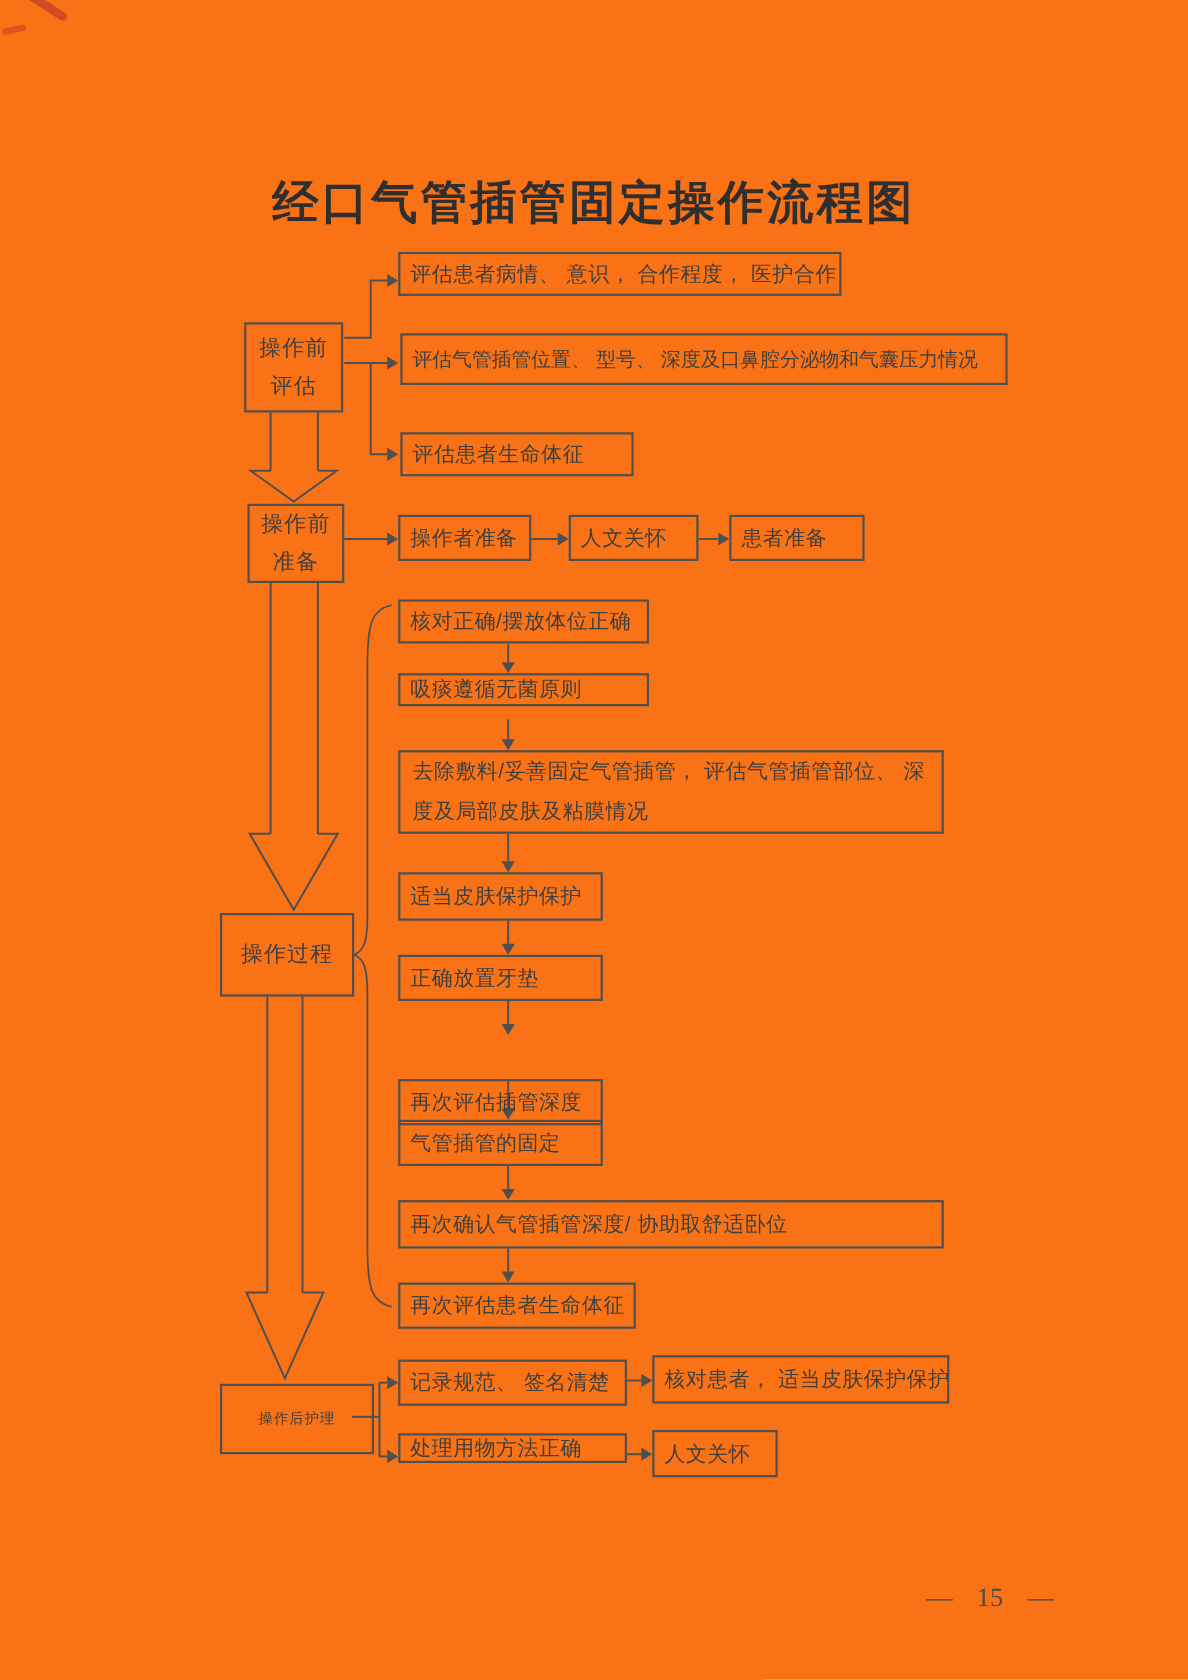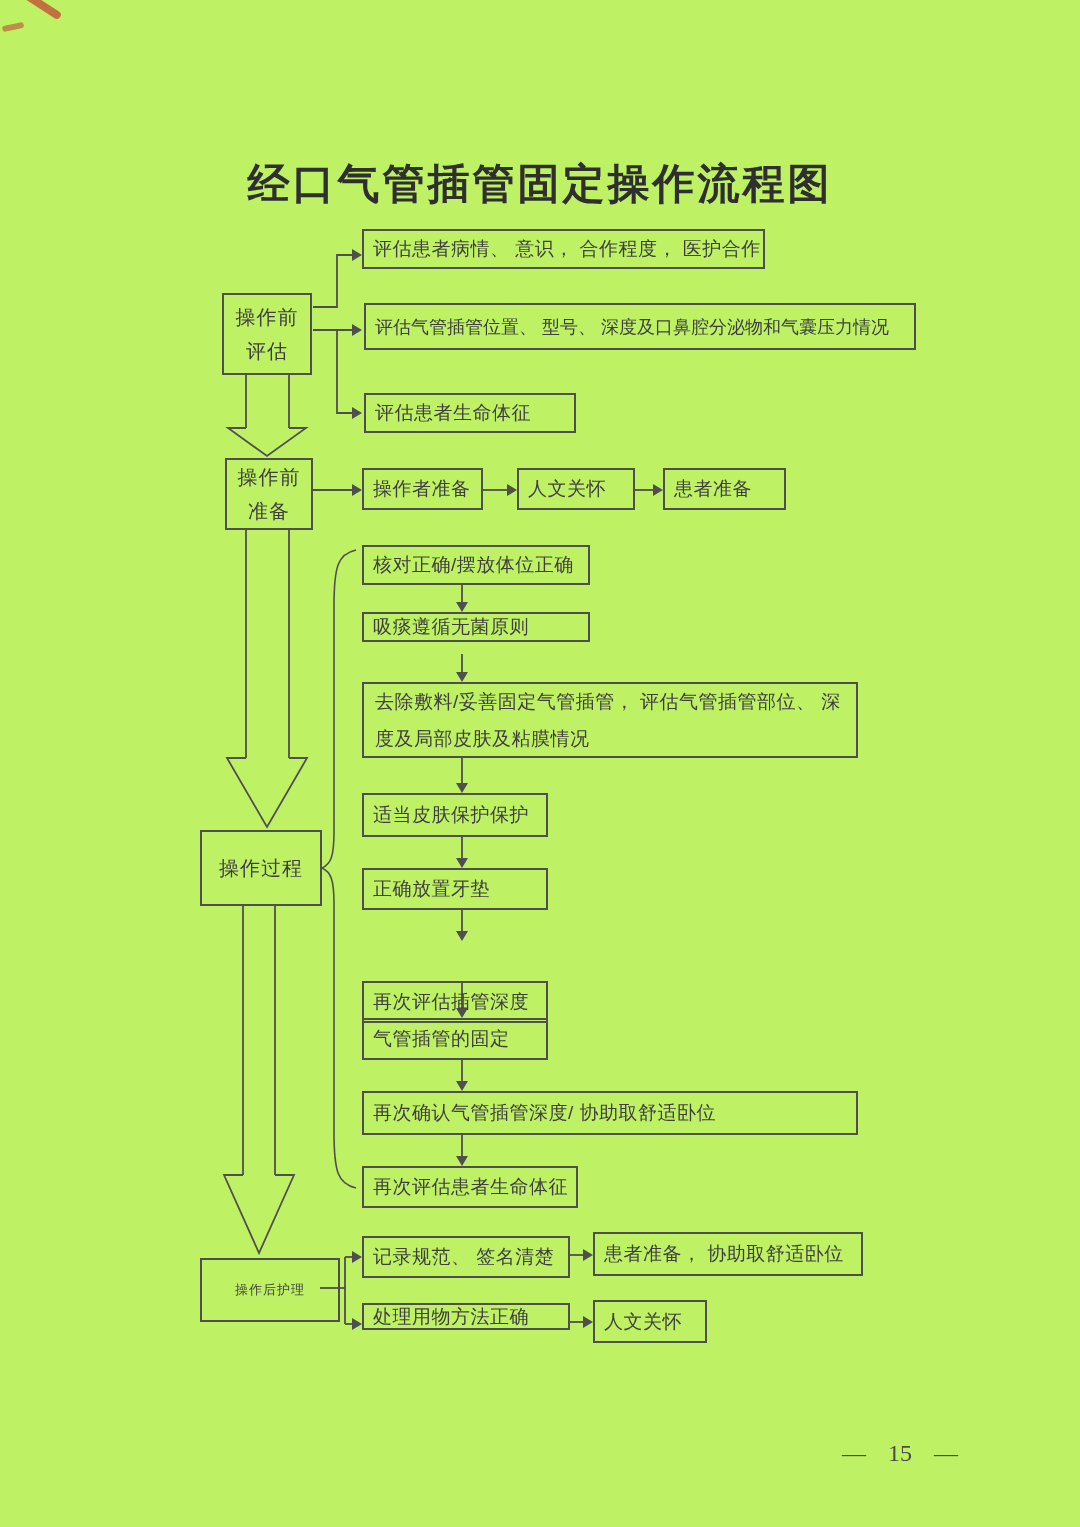--- a/index.html
+++ b/index.html
@@ -3,21 +3,21 @@
 <meta charset="utf-8">
 <style>
   html,body{margin:0;padding:0;}
   body{
     width:1080px;height:1527px;
     background:#f2f2f0;
     font-family:"Liberation Sans", sans-serif;
   }
   .page{
     position:relative;width:1080px;height:1527px;
-    background:#bef264;overflow:hidden;
+    background:#f97316;overflow:hidden;
     color:#424242;
   }
   .title{
     position:absolute;left:0;top:156px;width:1080px;
     text-align:center;font-size:42px;font-weight:700;
     letter-spacing:3px;color:#2f2f2f;
     font-family:"Liberation Serif", serif;
   }
   .box{
     position:absolute;box-sizing:border-box;
@@ -158,19 +158,19 @@
   <div class="box" style="left:362px;top:612px;width:228px;height:30px;">吸痰遵循无菌原则</div>
   <div class="box wrap" style="left:362px;top:682px;width:496px;height:76px;">去除敷料/妥善固定气管插管， 评估气管插管部位、 深度及局部皮肤及粘膜情况</div>
   <div class="box" style="left:362px;top:793px;width:186px;height:44px;">适当皮肤保护保护</div>
   <div class="box" style="left:362px;top:868px;width:186px;height:42px;">正确放置牙垫</div>
   <div class="box" style="left:362px;top:941px;width:186px;height:42px;margin-top:40px;">再次评估插管深度</div>
   <div class="box" style="left:362px;top:1018px;width:186px;height:42px;">气管插管的固定</div>
   <div class="box" style="left:362px;top:1091px;width:496px;height:44px;">再次确认气管插管深度/ 协助取舒适卧位</div>
   <div class="box" style="left:362px;top:1166px;width:216px;height:42px;">再次评估患者生命体征</div>
 
   <div class="box" style="left:362px;top:1236px;width:208px;height:42px;">记录规范、 签名清楚</div>
-  <div class="box" style="left:593px;top:1232px;width:270px;height:44px;">患者准备， 协助取舒适卧位</div>
+  <div class="box" style="left:593px;top:1232px;width:270px;height:44px;">核对患者， 适当皮肤保护保护</div>
   <div class="box" style="left:362px;top:1303px;width:208px;height:27px;">处理用物方法正确</div>
   <div class="box" style="left:593px;top:1300px;width:114px;height:43px;">人文关怀</div>
 
   <div class="pagenum">— 15 —</div>
 
 </div>
 
 </body></html>

